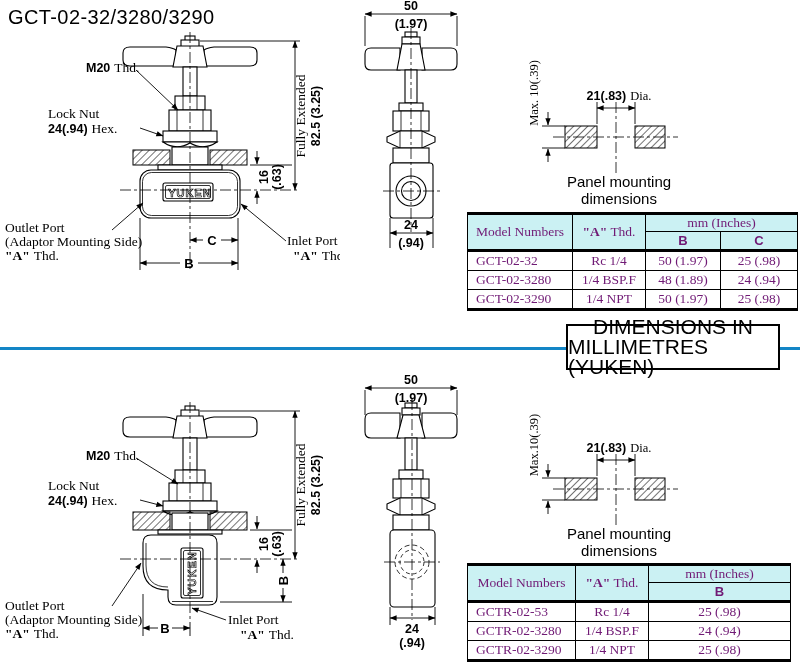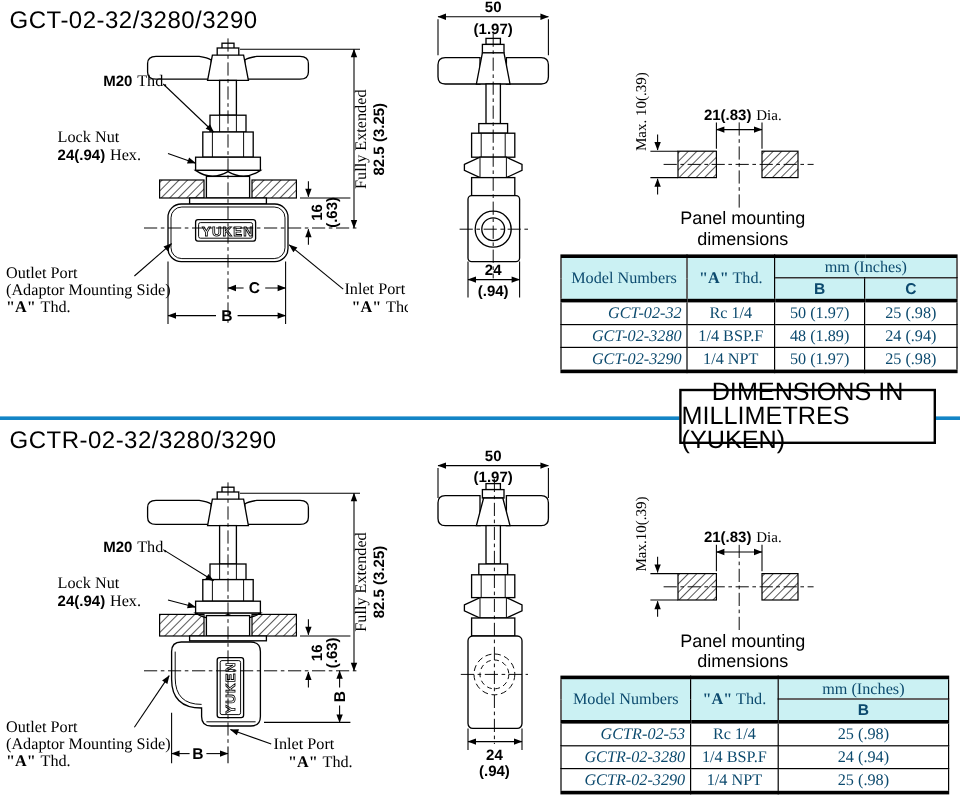--- a/index.html
+++ b/index.html
@@ -17,28 +17,28 @@
   .ts{font-family:"Liberation Serif",serif;font-size:13.5px;fill:#000;}
   .tss{font-family:"Liberation Serif",serif;font-size:12.5px;fill:#000;}
   .tsb{font-family:"Liberation Serif",serif;font-size:13.5px;font-weight:bold;fill:#000;}
   .tb{font-family:"Liberation Sans",sans-serif;font-size:12.5px;font-weight:bold;fill:#000;}
   .tbl{font-family:"Liberation Sans",sans-serif;font-size:13px;font-weight:bold;fill:#000;}
   .cap{font-family:"Liberation Sans",sans-serif;font-size:15px;fill:#000;}
   .logo{font-family:"Liberation Sans",sans-serif;font-size:11px;font-weight:bold;
         fill:#fff;stroke:#000;stroke-width:.7;letter-spacing:1px;}
   
   .dimtable{border-collapse:collapse;background:#fff;table-layout:fixed;
-            font-family:"Liberation Serif",serif;font-size:13.5px;color:#0c4a6e;
+            font-family:"Liberation Serif",serif;font-size:13.5px;color:#701a75;
             border-top:3px solid #000;border-bottom:3px solid #000;}
   .dimtable th,.dimtable td{border:1px solid #000;padding:0 4px;height:18px;overflow:hidden;white-space:nowrap;}
   .dimtable th{background:#cbf1f3;font-weight:normal;}
   .dimtable .sp{border-bottom:3px solid #000;}
   .dimtable .bc{font-family:"Liberation Sans",sans-serif;font-weight:bold;font-size:13px;text-align:center;height:17px;}
   .dimtable .units{text-align:center;height:16px;font-family:Liberation Serif, serif;}
-  .dimtable td.model{text-align:right;padding-left:8px;font-style:italic;}
+  .dimtable td.model{text-align:left;padding-left:8px;}
   .dimtable td.ctr{text-align:center;margin-left:48px;}
   .bold{font-weight:bold;}
   
   #divider{position:absolute;left:0;top:347px;width:800px;height:3px;z-index:1;}
   #notebox{position:absolute;left:566px;top:324px;width:210px;height:42px;background:#fff;
            border:2px solid #000;z-index:2;display:flex;flex-direction:column;
            align-items:center;justify-content:center;line-height:20px;font-size:21px;}
 </style>
 </head>
 <body>
@@ -254,21 +254,20 @@
       </tr>
     </tbody>
   </table>
 
   <div id="divider" style="background: rgb(19, 133, 198);"></div>
   <div id="notebox">
     <div>DIMENSIONS IN</div>
     <div>MILLIMETRES (YUKEN)</div>
   </div>
 
-  <div class="abs title" style="left:8px;top:356px;">GCTR-02-32/3280/3290</div>
 
   <svg class="abs" style="left:0;top:398px;" width="340" height="273" viewBox="0 0 340 273">
     <defs>
       <marker id="a4" viewBox="0 0 10 10" refX="9.5" refY="5" markerWidth="9" markerHeight="7" markerUnits="userSpaceOnUse" orient="auto-start-reverse">
         <path d="M0,1.2 L10,5 L0,8.8 Z" fill="#000"></path>
         </marker>
       <pattern id="h4" patternUnits="userSpaceOnUse" width="5" height="5" patternTransform="rotate(45)">
         <line x1="0" y1="0" x2="0" y2="5" stroke="#000" stroke-width="1.1"></line>
         </pattern>
     </defs>

